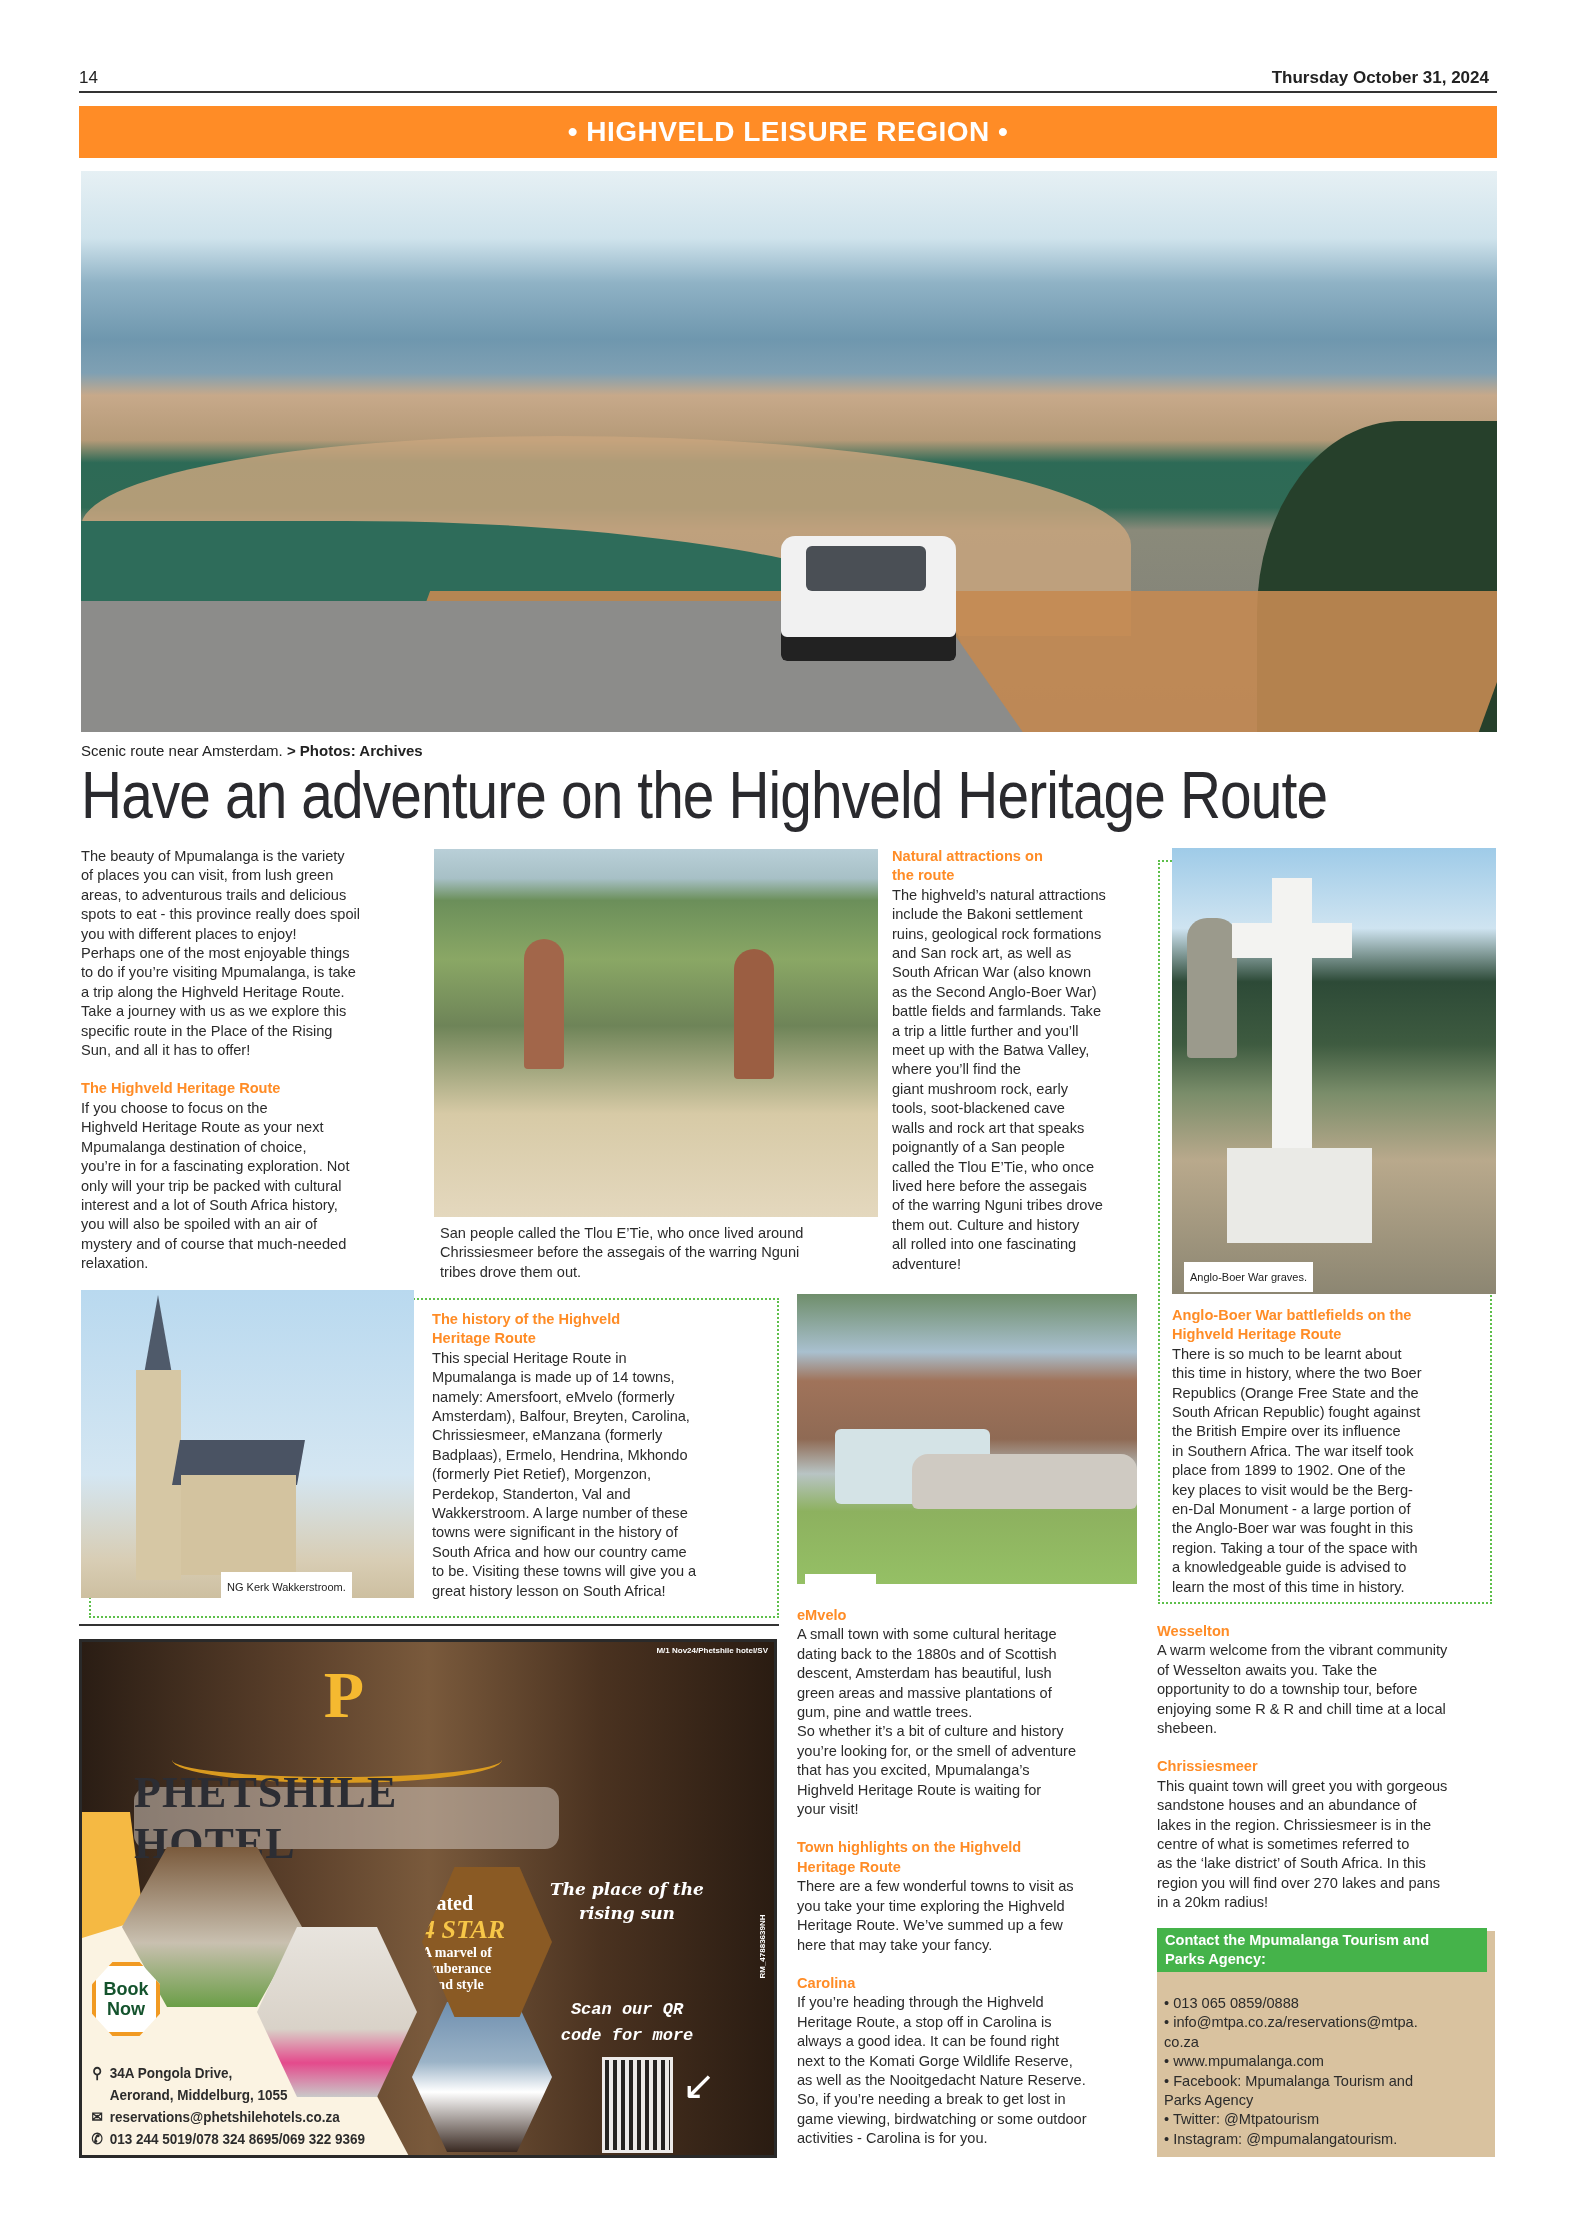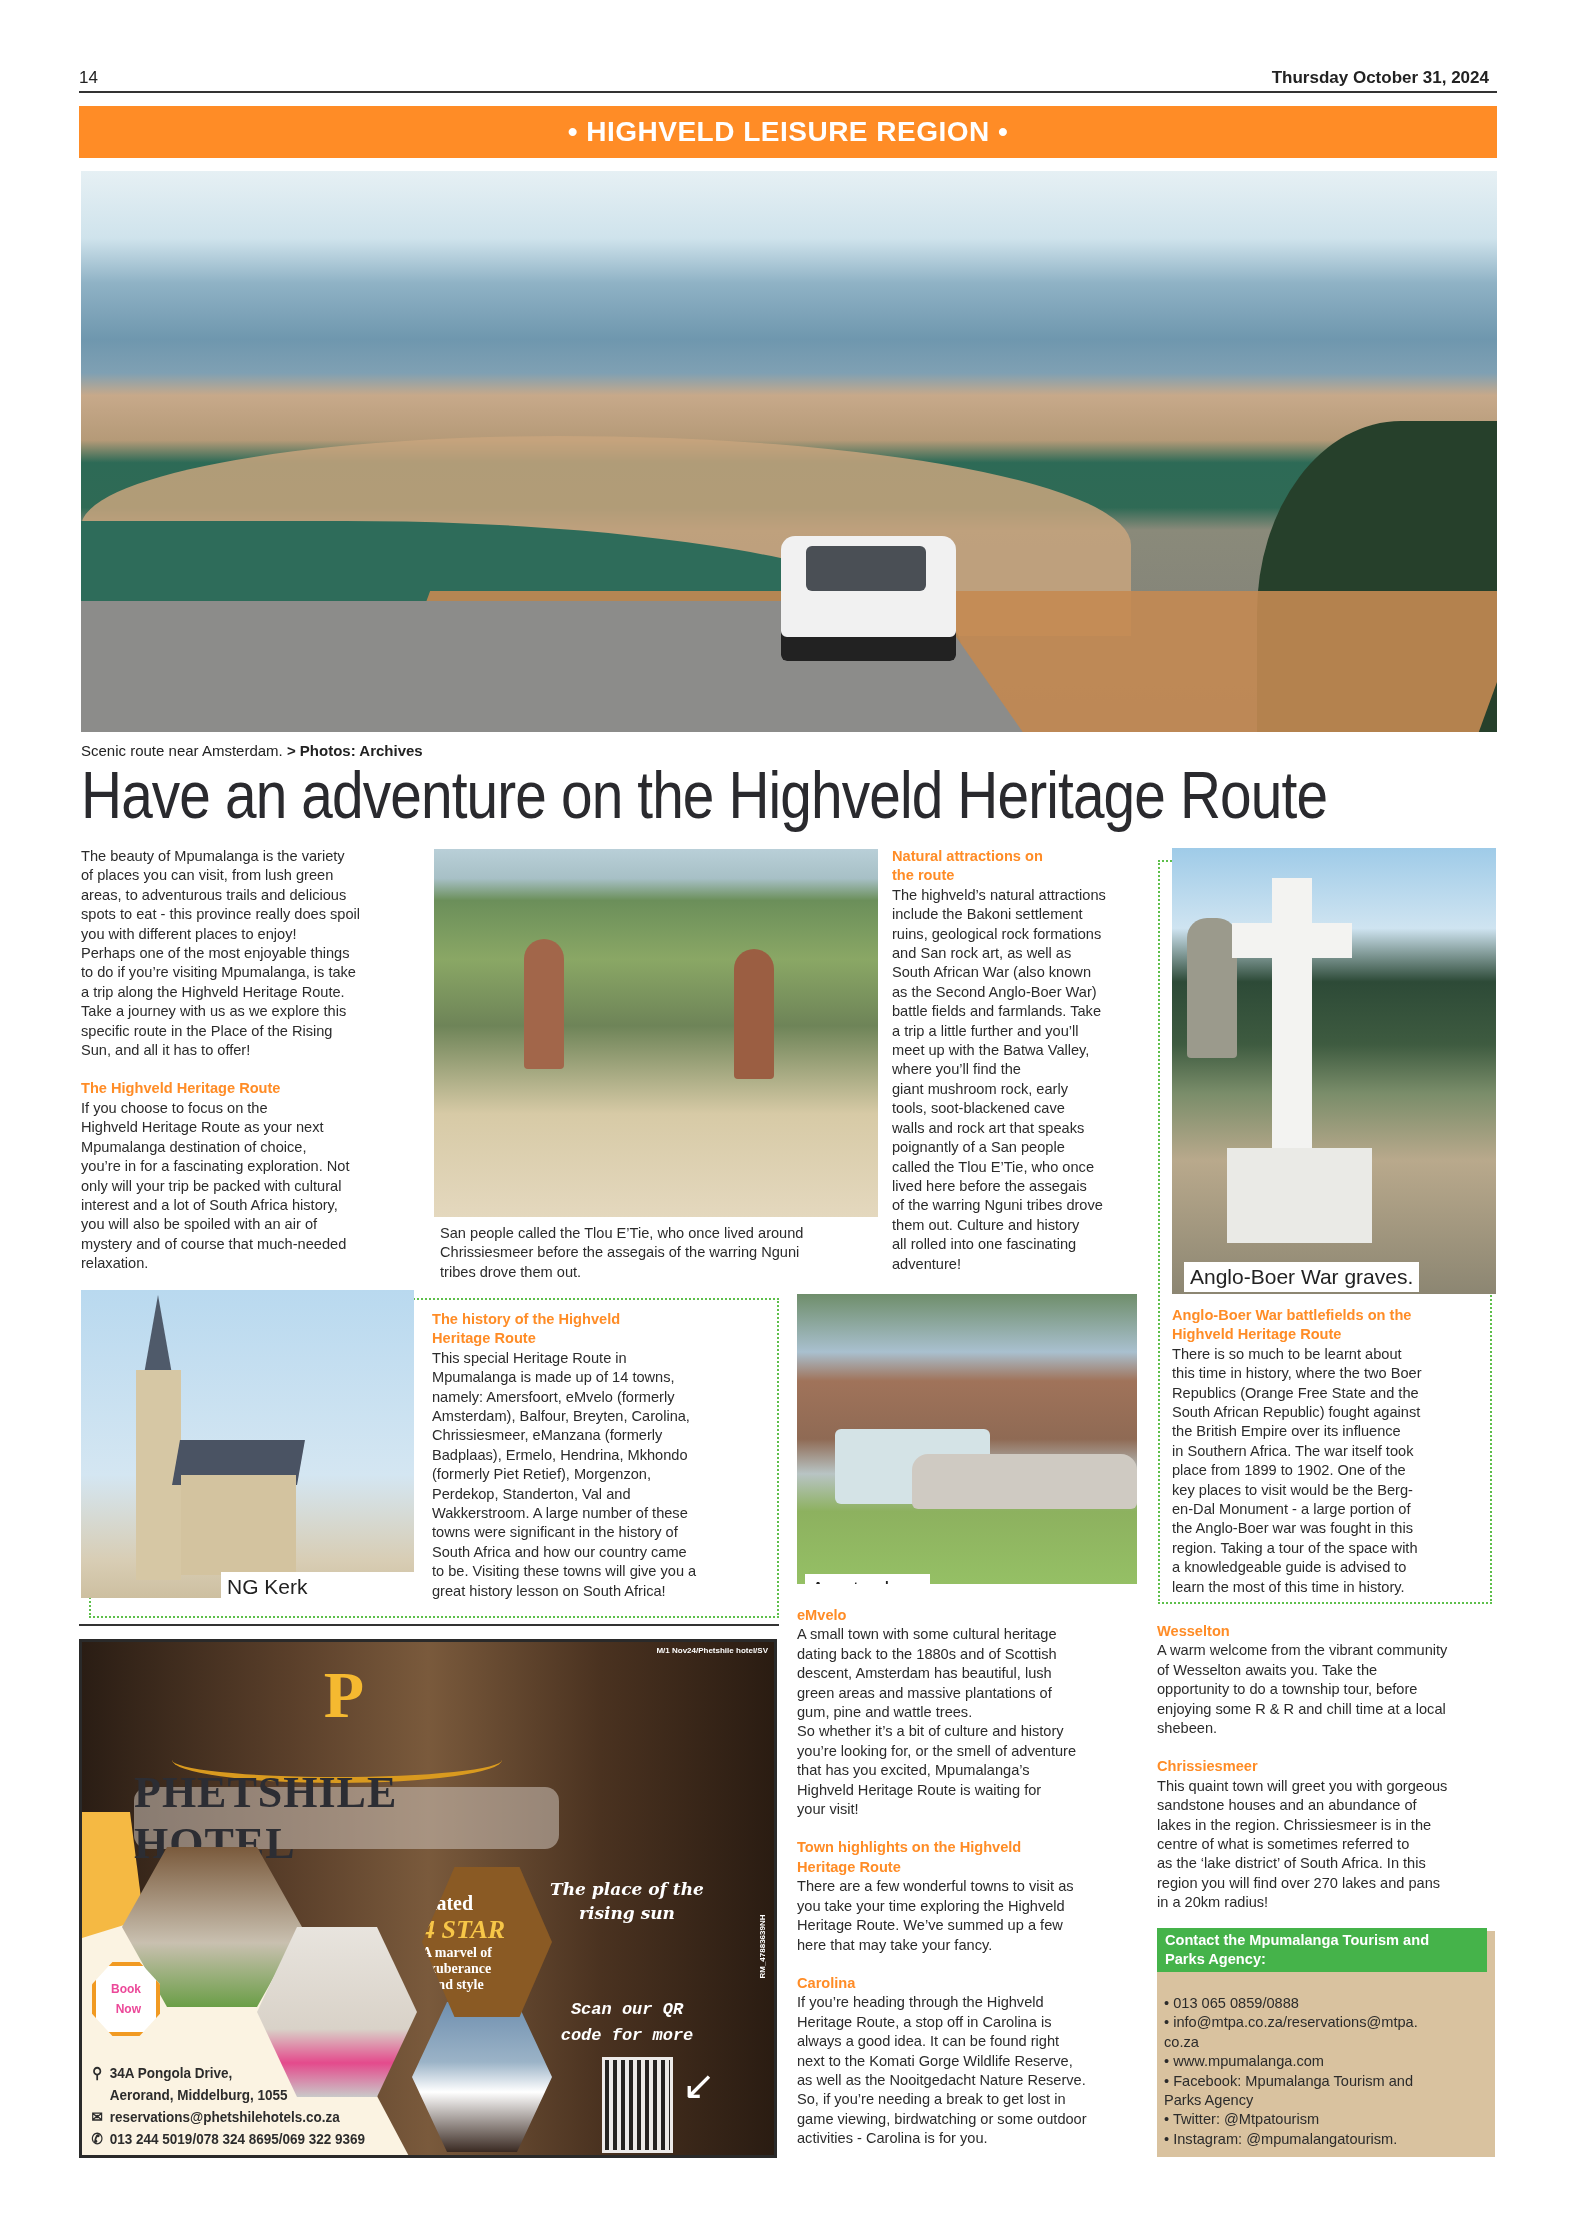--- a/index.html
+++ b/index.html
@@ -35,21 +35,21 @@
   .photo-san .person2 { position: absolute; left: 300px; top: 100px; width: 40px; height: 130px; background: #9b5e42; border-radius: 20px 20px 4px 4px; }
   .caption-san { left: 440px; top: 1224px; width: 440px; }
 
   .col3 { left: 892px; top: 847px; width: 255px; }
   .photo-graves { left: 1172px; top: 848px; width: 324px; height: 446px; overflow: hidden;
     background: linear-gradient(180deg, #9fcbe8 0%, #cfe4f1 18%, #2d4a37 30%, #3e5b40 44%, #7a8d6a 55%, #b9a98c 70%, #8c8672 100%); }
   .photo-graves .cross-v { position: absolute; left: 100px; top: 30px; width: 40px; height: 360px; background: #f3f3f1; }
   .photo-graves .cross-h { position: absolute; left: 60px; top: 75px; width: 120px; height: 35px; background: #f3f3f1; }
   .photo-graves .base { position: absolute; left: 55px; top: 300px; width: 145px; height: 95px; background: #eaeae6; }
   .photo-graves .stone { position: absolute; left: 15px; top: 70px; width: 50px; height: 140px; background: #9b9a8c; border-radius: 20px 20px 4px 4px; }
-  .cap-box { position: absolute; background: #fff; font-size: 21px; color: #222; padding: 3px 6px; }
+  .cap-box { position: absolute; background: #fff; font-size: 11px; color: #222; padding: 9px 6px; }
 
   .dotted-box { border: 2px dotted #5dbf4a; }
   .box-graves { left: 1158px; top: 860px; width: 330px; height: 740px; }
 
   .photo-church { left: 81px; top: 1290px; width: 333px; height: 308px; overflow: hidden;
     background: linear-gradient(180deg, #b9d9ef 0%, #d4e6f2 60%, #d8cdb4 88%, #cdbfa0 100%); }
   .photo-church .tower { position: absolute; left: 55px; top: 80px; width: 45px; height: 210px; background: #d6c7a4; }
   .photo-church .spire { position: absolute; left: 62px; top: 5px; width: 0; height: 0; border-left: 15px solid transparent; border-right: 15px solid transparent; border-bottom: 85px solid #4f5a6a; }
   .photo-church .nave { position: absolute; left: 100px; top: 185px; width: 115px; height: 100px; background: #d3c39f; }
   .photo-church .roof { position: absolute; left: 95px; top: 150px; width: 125px; height: 45px; background: #4a5363; transform: skewX(-10deg); }
@@ -75,21 +75,21 @@
   .ad .name-plate span { font-family: "Liberation Serif", serif; font-weight: bold; font-size: 44px; color: #2c2d33; letter-spacing: 1px; }
   .ad .tagline { position: absolute; left: 465px; top: 235px; width: 160px; text-align: center; font-family: "DejaVu Serif", serif; font-style: italic; font-weight: bold; font-size: 17px; color: #fff; line-height: 24px; }
   .ad .hex-rated { position: absolute; left: 340px; top: 225px; width: 130px; height: 150px; background: #8a5a24; clip-path: polygon(25% 0, 75% 0, 100% 50%, 75% 100%, 25% 100%, 0 50%); display: flex; flex-direction: column; align-items: flex-start; justify-content: center; color: #fff; font-family: "Liberation Serif", serif; font-weight: bold; text-align: center; }
   .ad .hex-rated .r1 { font-size: 20px; }
   .ad .hex-rated .r2 { font-size: 26px; color: #f7c648; font-style: italic; }
   .ad .hex-rated .r3 { font-size: 14px; line-height: 16px; }
   .ad .hex-photo { position: absolute; clip-path: polygon(25% 0, 75% 0, 100% 50%, 75% 100%, 25% 100%, 0 50%); border: 0; }
   .ad .hp1 { left: 40px; top: 205px; width: 180px; height: 160px; background: linear-gradient(180deg, #7a5a3c, #c9c0b0 60%, #6b9e47); }
   .ad .hp2 { left: 175px; top: 285px; width: 160px; height: 170px; background: linear-gradient(180deg, #e8e4de, #d9d2c8 60%, #e44a8c 80%, #c9c9c9); }
   .ad .hp3 { left: 330px; top: 360px; width: 140px; height: 150px; background: linear-gradient(180deg, #6f8faf, #9bb3c7 40%, #ffffff 60%, #3a2a22); }
-  .ad .book-now { position: absolute; left: 10px; top: 320px; width: 60px; height: 66px; background: #fff; border: 4px solid #f19a22; clip-path: polygon(30% 0, 70% 0, 100% 30%, 100% 70%, 70% 100%, 30% 100%, 0 70%, 0 30%); display: flex; align-items: center; justify-content: center; text-align: right; font-weight: bold; font-size: 12px; color: #ec4899; line-height: 20px; }
+  .ad .book-now { position: absolute; left: 10px; top: 320px; width: 60px; height: 66px; background: #fff; border: 4px solid #f19a22; clip-path: polygon(30% 0, 70% 0, 100% 30%, 100% 70%, 70% 100%, 30% 100%, 0 70%, 0 30%); display: flex; align-items: center; justify-content: center; text-align: center; font-weight: bold; font-size: 18px; color: #14532d; line-height: 20px; }
   .ad .scan { position: absolute; left: 455px; top: 355px; width: 180px; text-align: center; font-family: Liberation Mono, monospace; font-style: italic; font-weight: bold; font-size: 17px; color: #fff; line-height: 26px; }
   .ad .qr { position: absolute; left: 520px; top: 415px; width: 65px; height: 90px; background:
       repeating-linear-gradient(90deg, #222 0 4px, #fff 4px 8px),
       #fff; border: 3px solid #fff; opacity: 0.9; }
   .ad .arrow { position: absolute; left: 600px; top: 420px; font-size: 40px; color: #fff; }
   .ad .contact { position: absolute; left: 8px; top: 420px; width: 340px; font-size: 15px; font-weight: bold; color: #2c2c2c; line-height: 22px; font-family: "Liberation Sans", sans-serif; transform: scaleX(0.9); transform-origin: left; }
   .ad .contact .row { display: flex; align-items: flex-start; gap: 6px; }
   .ad .contact .ic { width: 16px; display: inline-block; text-align: center; }
   .ad .ref-top { position: absolute; right: 6px; top: 4px; font-size: 8px; color: #fff; font-weight: bold; }
   .ad .ref-side { position: absolute; right: -20px; top: 300px; transform: rotate(-90deg); font-size: 8px; color: #fff; font-weight: bold; }

